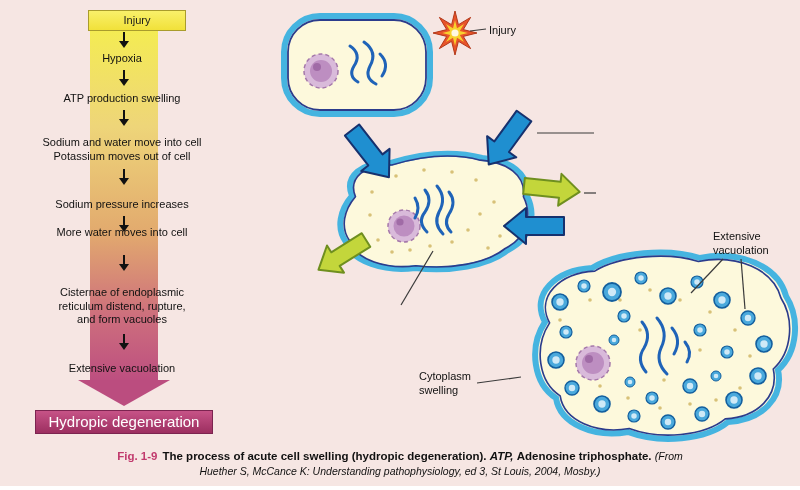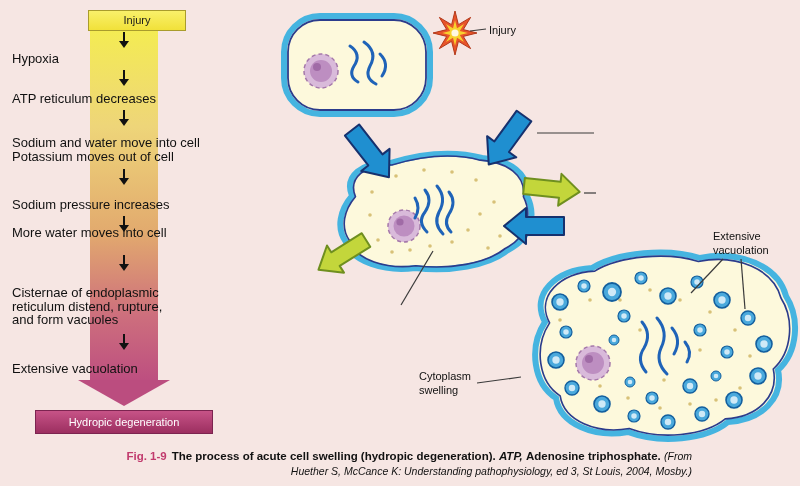--- a/index.html
+++ b/index.html
@@ -6,61 +6,61 @@
   .page{position:relative;width:800px;height:486px;background:#f6e6e3;font-family:"Liberation Sans",sans-serif;overflow:hidden}
 
   
   .band{position:absolute;left:90px;top:28px;width:68px;height:352px;
         background:linear-gradient(to bottom,#f4ec52 0%,#eed579 28%,#e2aa6e 58%,#cd6e7d 82%,#bd4f80 100%)}
   .band-head{position:absolute;left:78px;top:380px;width:0;height:0;
         border-left:46px solid transparent;border-right:46px solid transparent;border-top:26px solid #bb4d7f}
   .startbox{position:absolute;left:88px;top:10px;width:96px;height:19px;line-height:19px;text-align:center;
         background:linear-gradient(#f9f06a,#f1e13a);border:1px solid #a99c2c;font-size:11px;color:#1a1a1a}
   .endbox{position:absolute;left:35px;top:410px;width:176px;height:22px;line-height:22px;text-align:center;
-        background:linear-gradient(#c75387,#9c2f60);border:1px solid #7c2450;color:#fff;font-size:11px}
-  .step{position:absolute;left:12px;width:220px;text-align:left;font-size:13px;line-height:13.5px;color:#111;white-space:pre-line}
+        background:linear-gradient(#c75387,#9c2f60);border:1px solid #7c2450;color:#fff;font-size:15px}
+  .step{position:absolute;left:12px;width:220px;text-align:center;font-size:11px;line-height:13.5px;color:#111;white-space:pre-line}
   .s0{top:52px}.s1{top:92px}.s2{top:136px}.s3{top:198px}.s4{top:226px}.s5{top:286px}.s6{top:362px}
   .fc-arrow{position:absolute;left:118px;width:12px;height:17px}
   .fc-arrow::before{content:"";position:absolute;left:5px;top:0;width:2px;height:10px;background:#111}
   .fc-arrow::after{content:"";position:absolute;left:1px;top:9px;border-left:5px solid transparent;border-right:5px solid transparent;border-top:7px solid #111}
   .a0{top:32px}.a1{top:70px}.a2{top:110px}.a3{top:169px}.a4{top:216px}.a5{top:255px}.a6{top:334px}
 
   
   .art{position:absolute;left:0;top:0;pointer-events:none}
   .lbl{position:absolute;font-size:11px;line-height:13.5px;color:#111;white-space:pre-line}
   .lbl-injury{left:489px;top:24px}
   .lbl-sodium{left:597px;top:124px}
   .lbl-potassium{left:599px;top:181px}
   .lbl-extensive{left:713px;top:230px}
   .lbl-distended{left:337px;top:307px}
   .lbl-cytoplasm{left:419px;top:370px}
 
   
-  .caption{position:absolute;left:108px;top:449px;width:584px;text-align:right;font-size:11.5px;line-height:15px;color:#111}
+  .caption{position:absolute;left:108px;top:449px;width:584px;text-align:center;font-size:11.5px;line-height:15px;color:#111}
   .caption .fig{color:#c13a6d;font-weight:bold;margin-right:5px}
   .caption .ttl{font-weight:bold}
   .caption .abbr{font-style:italic;font-weight:bold}
   .caption .abbrdef{font-weight:bold}
   .caption .src{font-style:italic;font-size:10.5px}
 </style>
 </head>
 <body>
 
 <div class="page">
 
   <div>
     <div class="band"></div>
     <div class="band-head"></div>
 
     <div class="startbox">Injury</div>
 
     <div class="fc-arrow a0"></div>
     <div class="step s0">Hypoxia</div>
     <div class="fc-arrow a1"></div>
-    <div class="step s1">ATP reticulum decreases</div>
+    <div class="step s1">ATP production swelling</div>
     <div class="fc-arrow a2"></div>
     <div class="step s2">Sodium and water move into cell
 Potassium moves out of cell</div>
     <div class="fc-arrow a3"></div>
     <div class="step s3">Sodium pressure increases</div>
     <div class="fc-arrow a4"></div>
     <div class="step s4">More water moves into cell</div>
     <div class="fc-arrow a5"></div>
     <div class="step s5">Cisternae of endoplasmic
 reticulum distend, rupture,

